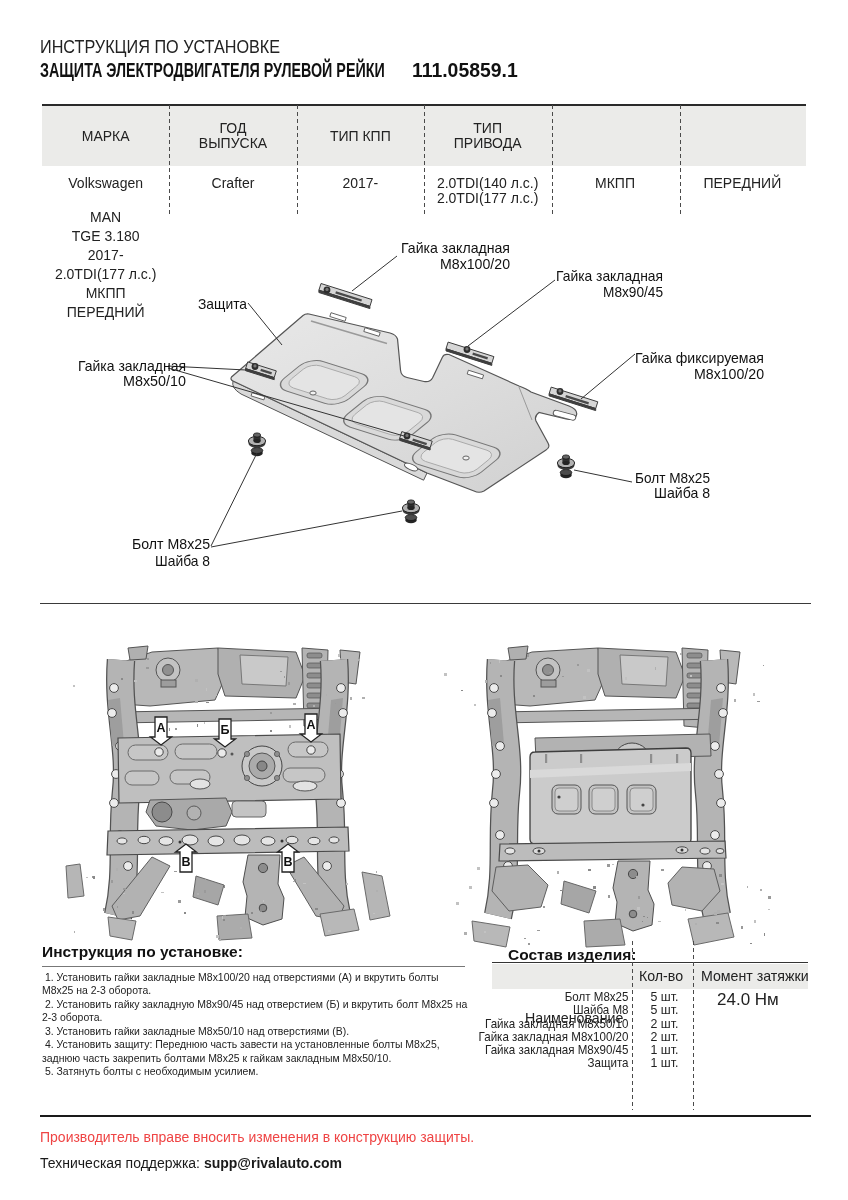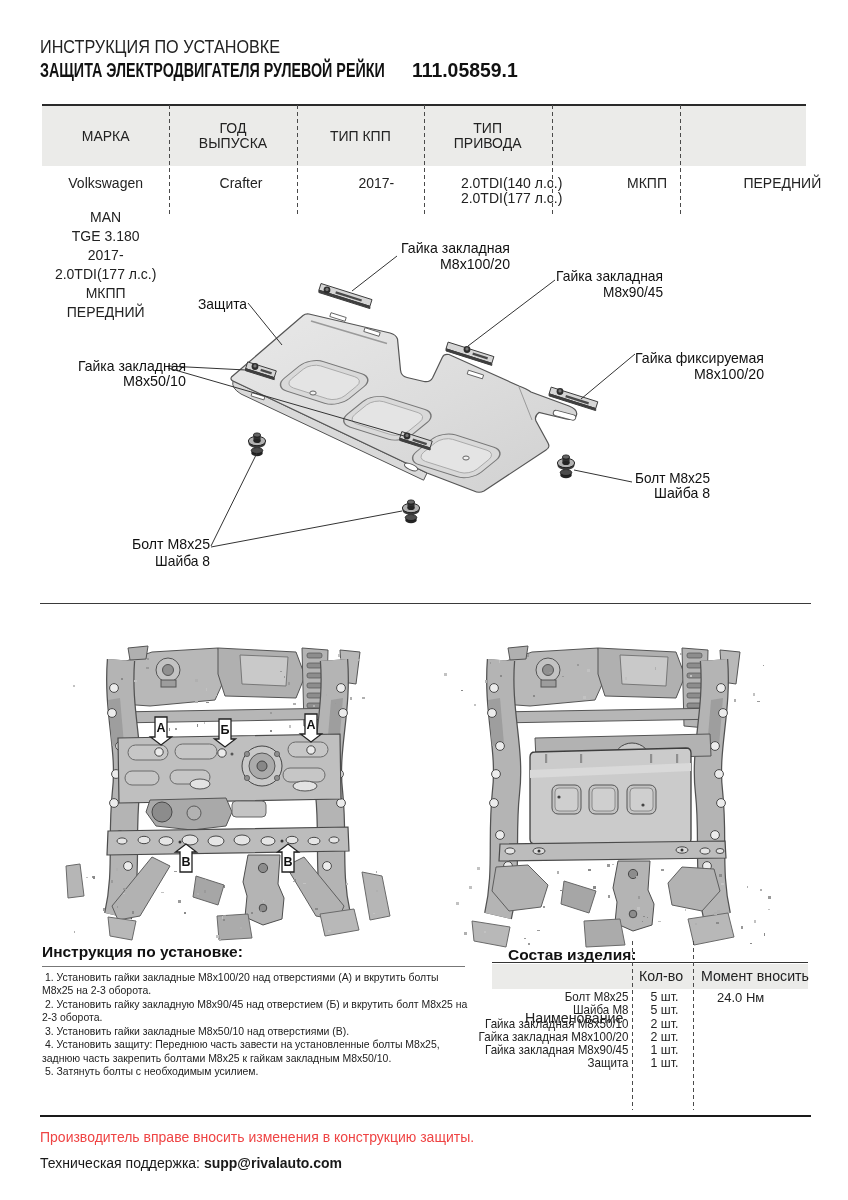--- a/index.html
+++ b/index.html
@@ -19,21 +19,21 @@
 <div class="abs" style="left:40px;top:59px;font-size:20px;font-weight:bold;color:#111;"><span class="sx" style="transform:scaleX(0.715);">ЗАЩИТА ЭЛЕКТРОДВИГАТЕЛЯ РУЛЕВОЙ РЕЙКИ</span></div>
 <div class="abs" style="left:412px;top:59px;font-size:20px;font-weight:bold;color:#111;"><span class="sx" style="transform:scaleX(0.97);">111.05859.1</span></div>
 
 <div class="tbl">
   <div class="hdr">
     <div class="cell">МАРКА</div>
     <div class="cell">ГОД<br>ВЫПУСКА</div>
     <div class="cell">ТИП КПП</div>
     <div class="cell">ТИП<br>ПРИВОДА</div>
   </div>
-  <div class="row r1" style="height:40px;gap:8px;">
+  <div class="row r1" style="height:40px;">
     <div class="cell">Volkswagen</div>
     <div class="cell">Crafter</div>
     <div class="cell">2017-</div>
     <div class="cell">2.0TDI(140 л.с.)<br>2.0TDI(177 л.с.)</div>
     <div class="cell">МКПП</div>
     <div class="cell">ПЕРЕДНИЙ</div>
   </div>
   <div class="row r2" style="height:28px;flex-direction:column;">
     <div class="cell">MAN</div>
     <div class="cell">TGE 3.180</div>
@@ -503,22 +503,22 @@
 &nbsp;4. Установить защиту: Переднюю часть завести на установленные болты М8х25,<br>
 заднюю часть закрепить болтами М8х25 к гайкам закладным М8х50/10.<br>
 &nbsp;5. Затянуть болты с необходимым усилием.
 </div>
 
 <div class="abs" style="left:508px;top:946px;font-size:15.5px;font-weight:bold;color:#111;">Состав изделия:</div>
 <div class="abs" style="left:492px;top:962px;width:316px;border-top:1.6px solid #333;"></div>
 <div class="abs" style="left:492px;top:963.5px;width:316px;height:25px;background:#ebebe9;"></div>
 <div class="abs" style="left:525px;top:1010px;font-size:14.2px;color:#222;white-space:nowrap;">Наименование</div>
 <div class="abs" style="left:639px;top:967.5px;font-size:14.2px;color:#222;white-space:nowrap;">Кол-во</div>
-<div class="abs" style="left:701px;top:967.5px;font-size:14.2px;color:#222;white-space:nowrap;">Момент вносить</div>
+<div class="abs" style="left:701px;top:967.5px;font-size:14.2px;color:#222;white-space:nowrap;">Момент затяжки</div>
 <div class="abs" style="left:428px;top:990px;width:200.5px;text-align:right;line-height:13.3px;font-size:13px;white-space:nowrap;color:#222;transform:scaleX(0.89);transform-origin:100% 0;">Болт М8х25<br>Шайба М8<br>Гайка закладная М8х50/10<br>Гайка закладная М8х100/20<br>Гайка закладная М8х90/45<br>Защита</div>
 <div class="abs" style="left:632px;top:990px;width:65px;text-align:center;line-height:13.3px;font-size:13px;color:#222;transform:scaleX(0.95);">5 шт.<br>5 шт.<br>2 шт.<br>2 шт.<br>1 шт.<br>1 шт.</div>
-<div class="abs" style="left:717px;top:990px;font-size:13px;color:#222;text-align:center;">24.0 Нм</div>
+<div class="abs" style="left:717px;top:990px;font-size:17px;color:#222;text-align:center;">24.0 Нм</div>
 <div class="vd" style="left:631.5px;top:941px;height:169px;"></div>
 <div class="vd" style="left:692.5px;top:941px;height:169px;"></div>
 
 <div class="abs" style="left:40px;top:1114.5px;width:771px;height:2.4px;background:#1a1a1a;"></div>
 <div class="abs" style="left:40px;top:1129px;font-size:14px;color:#ef4444;">Производитель вправе вносить изменения в конструкцию защиты.</div>
 <div class="abs" style="left:40px;top:1147px;font-size:14px;color:#1a1a1a;margin-top:8px;">Техническая поддержка: <b>supp@rivalauto.com</b></div>
 
 </body></html>

